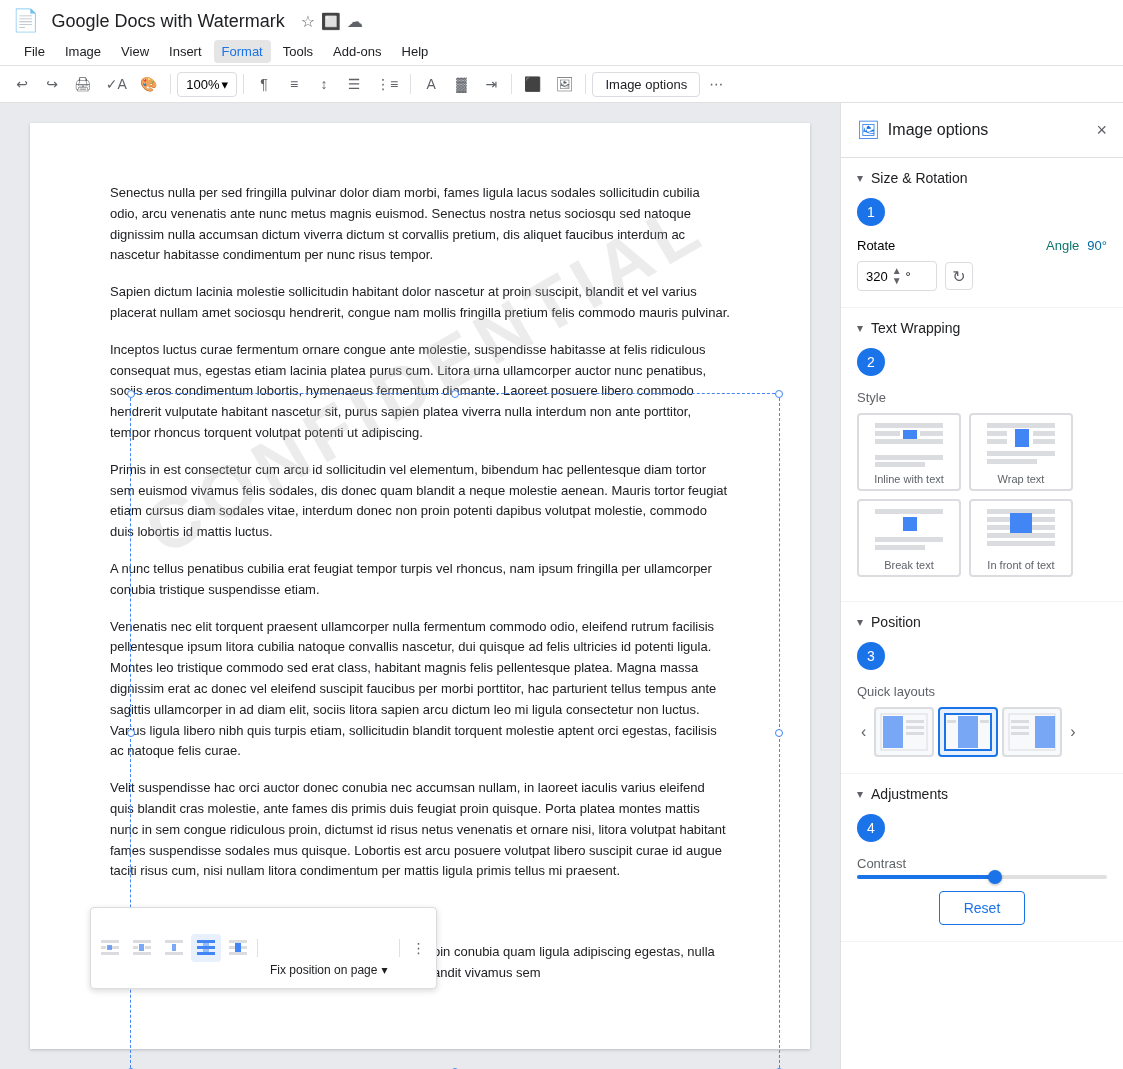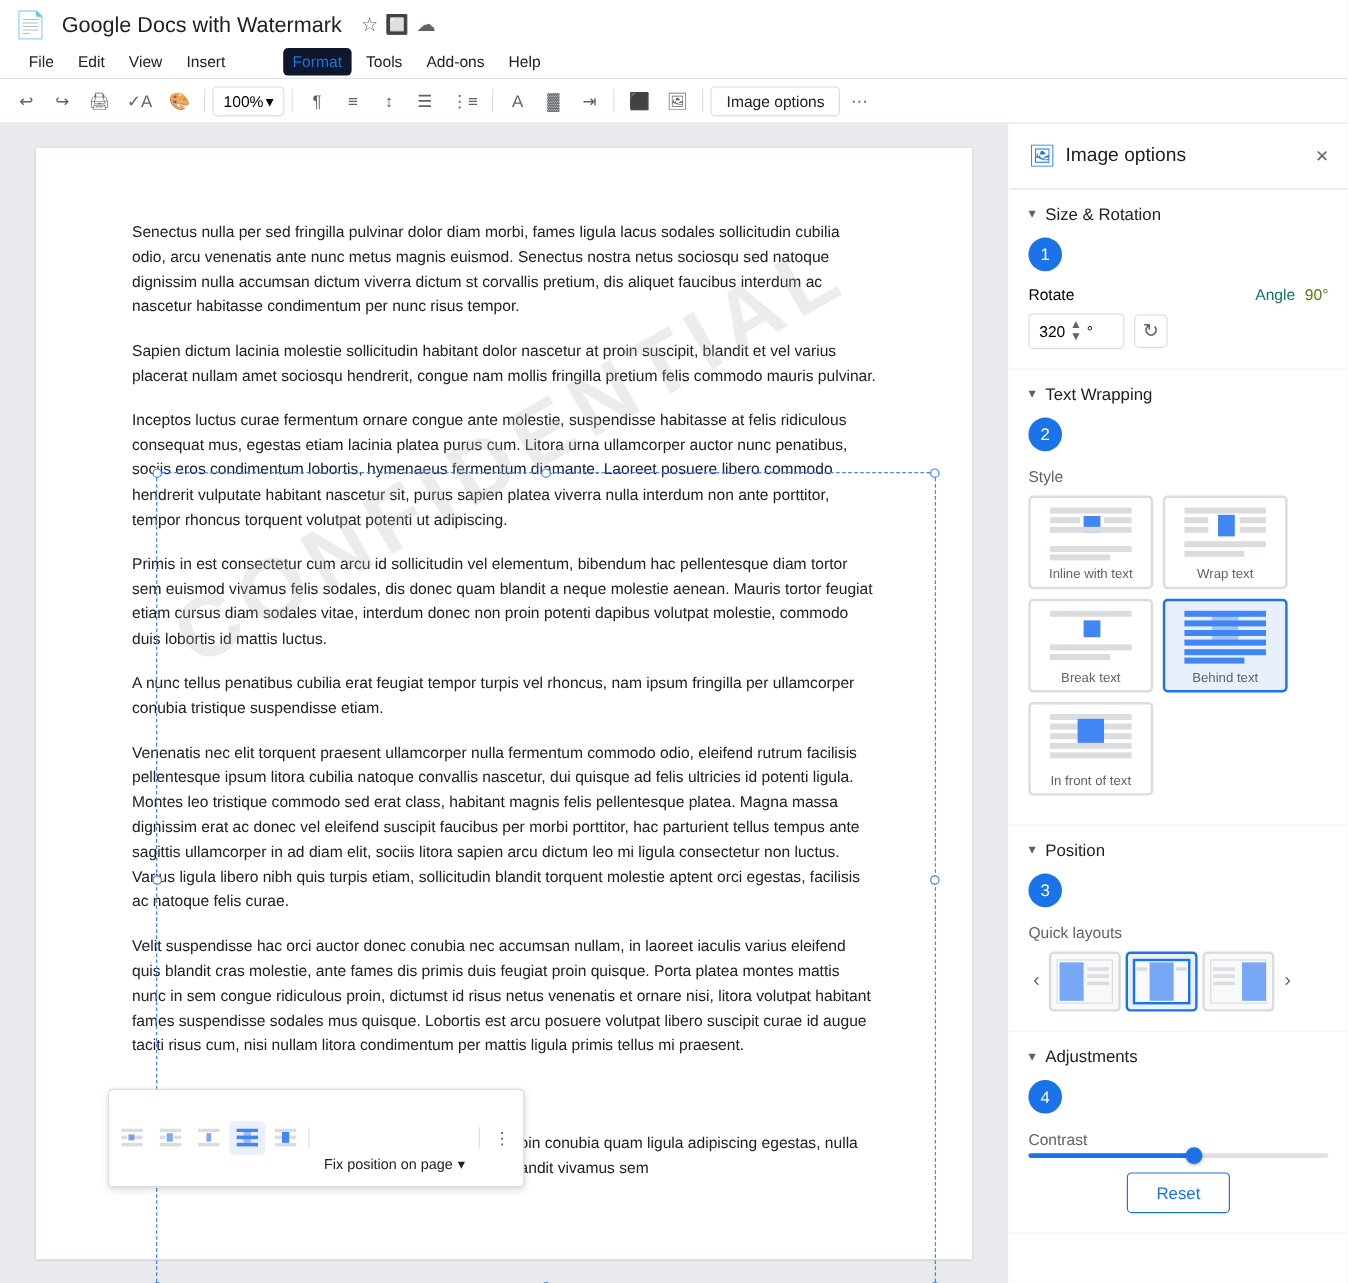--- a/index.html
+++ b/index.html
@@ -13,21 +13,21 @@
     .doc-icon { color: #4285f4; font-size: 22px; margin-right: 4px; }
     .doc-title { font-size: 18px; color: #202124; font-weight: normal; margin-right: 8px; }
     .title-icons { display: flex; gap: 6px; color: #5f6368; font-size: 16px; }
 
     
     .menu-bar {
       display: flex; padding: 2px 16px;
       background: white; gap: 4px; border-bottom: 1px solid #e0e0e0;
     }
     .menu-item { padding: 4px 8px; font-size: 13px; color: #202124; cursor: pointer; border-radius: 4px; }
-    .menu-item.active { background: #0f172a; color: #1a73e8; margin-left: 36px; }
+    .menu-item.active { background: #e5e5e5; color: #1a73e8; }
 
     
     .toolbar {
       display: flex; align-items: center; padding: 4px 8px;
       background: white; gap: 2px; border-bottom: 1px solid #e0e0e0;
       flex-wrap: nowrap; overflow: hidden;
     }
     .toolbar-btn {
       padding: 4px 6px; border: none; background: none; cursor: pointer;
       border-radius: 4px; color: #5f6368; font-size: 14px; display: flex; align-items: center; justify-content: center;
@@ -125,21 +125,21 @@
     .section-header {
       display: flex; align-items: center; gap: 8px; padding: 12px 16px;
       cursor: pointer; color: #202124; font-size: 14px; font-weight: 500;
     }
     .section-chevron { color: #5f6368; font-size: 12px; }
     .section-content { padding: 0 16px 16px; }
 
     
     .rotate-row { display: flex; align-items: center; gap: 8px; margin-bottom: 8px; }
     .angle-label { font-size: 13px; color: #0f766e; margin-left: auto; }
-    .angle-value { font-size: 13px; color: #4d7c0f; }
+    .angle-value { font-size: 13px; color: #0369a1; }
     .angle-input-row { display: flex; align-items: center; gap: 8px; }
     .angle-input {
       width: 80px; padding: 4px 8px; border: 1px solid #dadce0; border-radius: 4px;
       font-size: 13px; display: flex; align-items: center; gap: 4px;
     }
     .stepper { display: flex; flex-direction: column; }
     .stepper-btn { border: none; background: none; cursor: pointer; color: #5f6368; font-size: 10px; line-height: 1; padding: 0; }
     .rotate-icon { width: 28px; height: 28px; border: 1px solid #dadce0; border-radius: 4px; display: flex; align-items: center; justify-content: center; cursor: pointer; color: #5f6368; }
 
     .step-badge {
@@ -191,21 +191,21 @@
   <span class="doc-title">Google Docs with Watermark</span>
   <div class="title-icons">
     <span>☆</span>
     <span>🔲</span>
     <span>☁</span>
   </div>
 </div>
 
 <div class="menu-bar">
   <span class="menu-item">File</span>
-  <span class="menu-item">Edit</span>
+  <span class="menu-item">Image</span>
   <span class="menu-item">View</span>
   <span class="menu-item">Insert</span>
   <span class="menu-item active">Format</span>
   <span class="menu-item">Tools</span>
   <span class="menu-item">Add-ons</span>
   <span class="menu-item">Help</span>
 </div>
 
 <div class="toolbar">
   <button class="toolbar-btn" title="Undo">↩</button>
@@ -401,32 +401,20 @@
           <div class="wrap-option">
             <svg class="wrap-svg" viewBox="0 0 72 50">
               <rect x="2" y="4" width="68" height="5" fill="#dadce0"></rect>
               <rect x="30" y="12" width="14" height="14" fill="#4285f4"></rect>
               <rect x="2" y="32" width="68" height="5" fill="#dadce0"></rect>
               <rect x="2" y="40" width="50" height="5" fill="#dadce0"></rect>
             </svg>
             <span class="wrap-option-label">Break text</span>
           </div>
 
-          <div class="wrap-option selected">
-            <svg class="wrap-svg" viewBox="0 0 72 50">
-              <rect x="2" y="4" width="68" height="5" fill="#4285f4"></rect>
-              <rect x="2" y="12" width="68" height="5" fill="#4285f4"></rect>
-              <rect x="2" y="20" width="68" height="5" fill="#4285f4"></rect>
-              <rect x="2" y="28" width="68" height="5" fill="#4285f4"></rect>
-              <rect x="25" y="8" width="22" height="22" fill="#4285f4" opacity="0.4"></rect>
-              <rect x="2" y="36" width="68" height="5" fill="#4285f4"></rect>
-              <rect x="2" y="43" width="50" height="5" fill="#4285f4"></rect>
-            </svg>
-            <span class="wrap-option-label">Behind text</span>
-          </div>
 
           <div class="wrap-option">
             <svg class="wrap-svg" viewBox="0 0 72 50">
               <rect x="2" y="4" width="68" height="5" fill="#dadce0"></rect>
               <rect x="2" y="12" width="68" height="5" fill="#dadce0"></rect>
               <rect x="2" y="20" width="68" height="5" fill="#dadce0"></rect>
               <rect x="25" y="8" width="22" height="22" fill="#4285f4"></rect>
               <rect x="2" y="28" width="68" height="5" fill="#dadce0"></rect>
               <rect x="2" y="36" width="68" height="5" fill="#dadce0"></rect>
             </svg>

